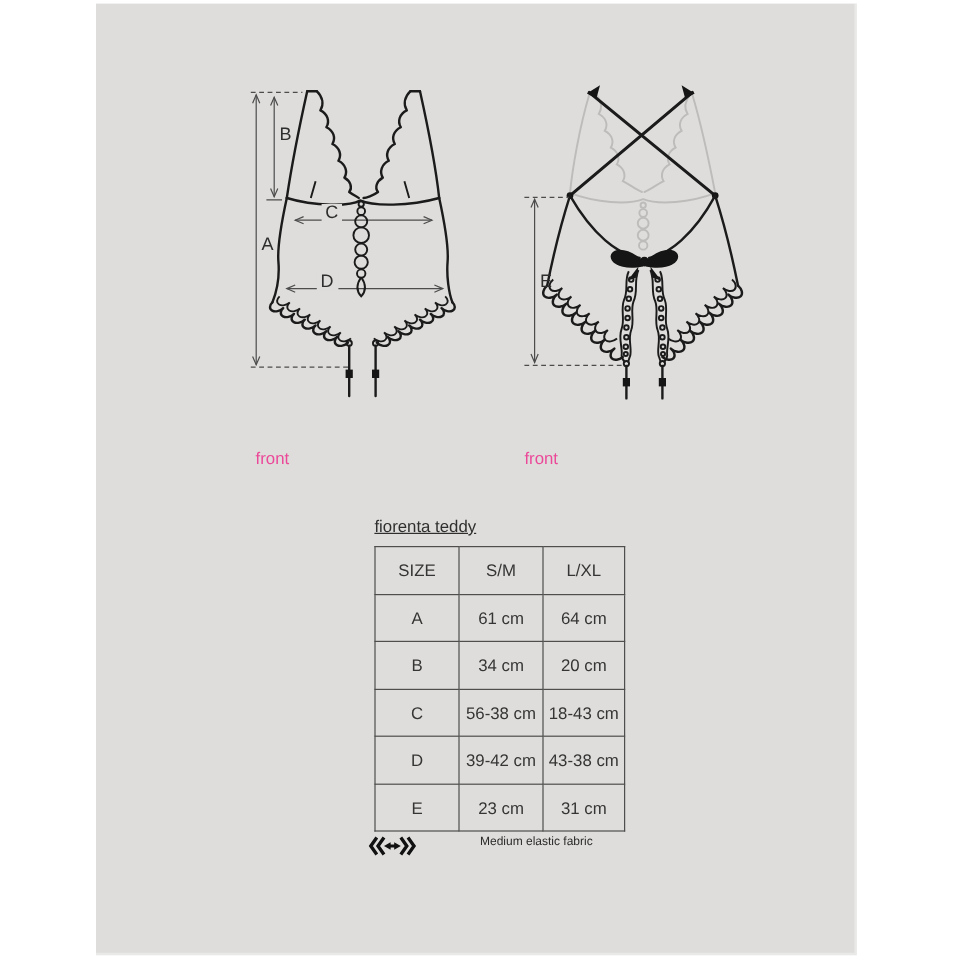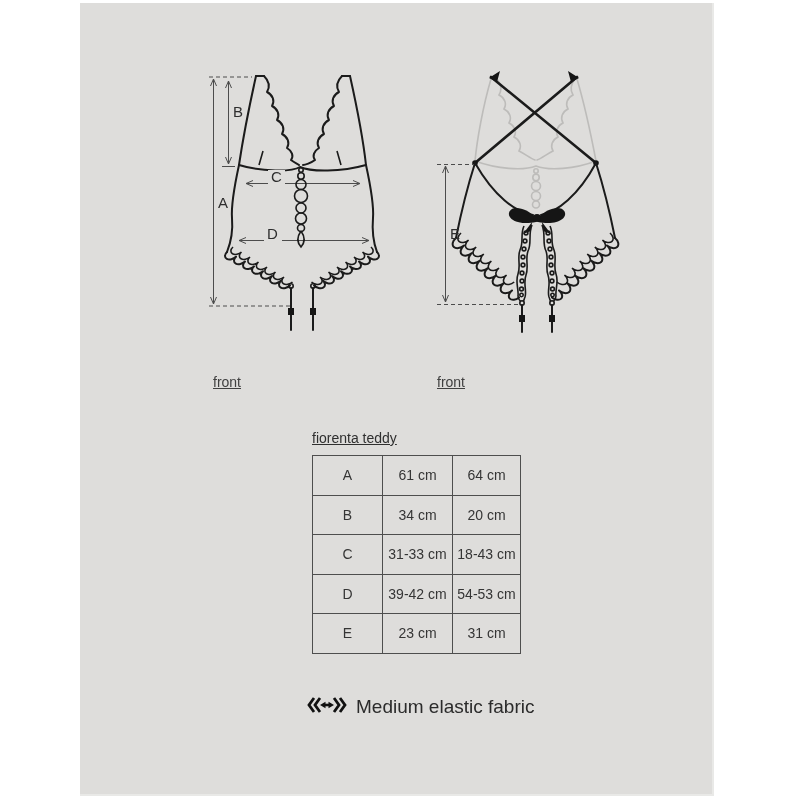--- a/index.html
+++ b/index.html
@@ -5,31 +5,31 @@
   html,body{margin:0;padding:0;}
   body{
     width:800px;height:800px;position:relative;background:#ffffff;
     font-family:"Liberation Sans", sans-serif;color:#333333;overflow:hidden;
   }
   .panel{
     position:absolute;left:80px;top:3px;width:634px;height:793px;
     background:#dedddb;box-shadow:inset -2px -2px 0 rgba(255,255,255,0.35);
   }
   .abs{position:absolute;}
-  .view-label{font-size:14px;color:#404040;text-decoration:underline;}
+  .view-label{font-size:14px;color:#ec4899;}
   .chart-title{font-size:14px;color:#2f2f2f;text-decoration:underline;}
   table.size-chart{
     position:absolute;left:312px;top:455px;border-collapse:collapse;
     font-size:14px;color:#353535;table-layout:fixed;
   }
   table.size-chart td,table.size-chart th{
     border:1px solid #4e4e4e;text-align:center;vertical-align:middle;
     height:38.5px;padding:0;font-weight:normal;
   }
-  .footer-note{font-size:19px;color:#2b2b2b;}
+  .footer-note{font-size:10px;color:#2b2b2b;margin-left:44px;}
   svg text{font-family:"Liberation Sans", sans-serif;font-size:15px;fill:#2e2e2e;}
   .dim{stroke:#4c4c4c;stroke-width:1;fill:none;}
   .dash{stroke:#4c4c4c;stroke-width:1;fill:none;stroke-dasharray:4 3;}
   .garment{stroke:#1b1b1b;stroke-width:2;fill:none;stroke-linecap:round;stroke-linejoin:round;}
   .garment-thin{stroke:#1b1b1b;stroke-width:1.6;fill:none;}
   .ghost{stroke:#bdbcba;stroke-width:1.6;fill:none;stroke-linecap:round;}
   .solid{fill:#151515;stroke:none;}
   .bgmask{fill:#dedddb;stroke:none;}
 </style>
 </head>
@@ -177,38 +177,43 @@
 <div class="abs chart-title" style="left:312px;top:430px;">fiorenta teddy</div>
 
 <table class="size-chart">
   <colgroup>
       <col style="width:70px">
       <col style="width:70px">
       <col style="width:68px">
     </colgroup>
   <tbody>
     <tr>
+      <th>SIZE</th>
+      <th>S/M</th>
+      <th>L/XL</th>
+    </tr>
+    <tr>
       <td>A</td>
       <td>61 cm</td>
       <td>64 cm</td>
     </tr>
     <tr>
       <td>B</td>
       <td>34 cm</td>
       <td>20 cm</td>
     </tr>
     <tr>
       <td>C</td>
-      <td>31-33 cm</td>
+      <td>56-38 cm</td>
       <td>18-43 cm</td>
     </tr>
     <tr>
       <td>D</td>
       <td>39-42 cm</td>
-      <td>54-53 cm</td>
+      <td>43-38 cm</td>
     </tr>
     <tr>
       <td>E</td>
       <td>23 cm</td>
       <td>31 cm</td>
     </tr>
   </tbody>
 </table>
 
 <svg class="abs" style="left:307px;top:695px;" width="40" height="20" viewBox="0 0 40 20">

